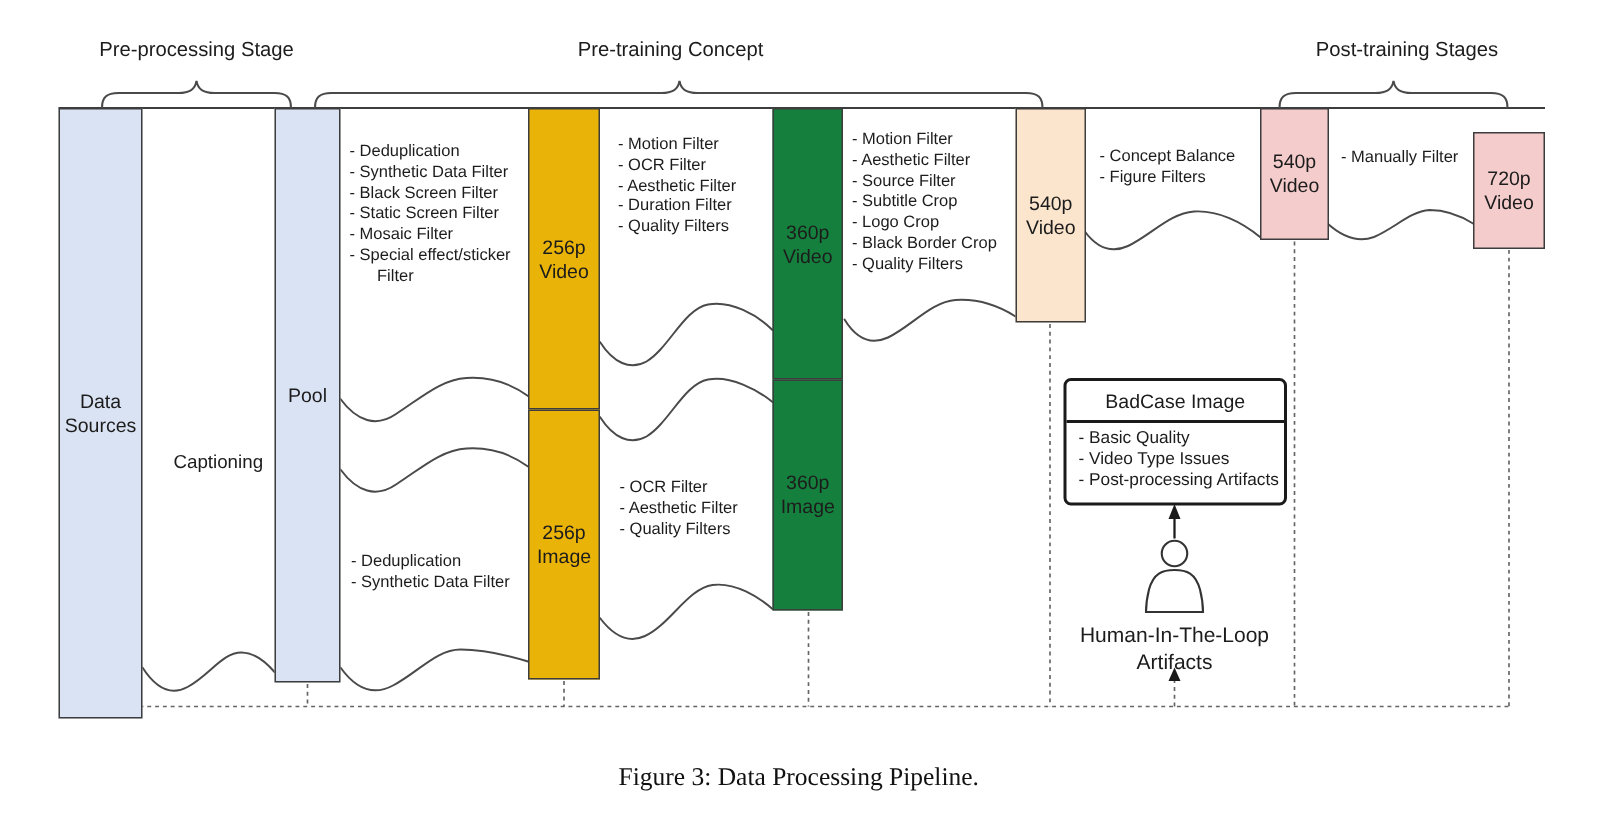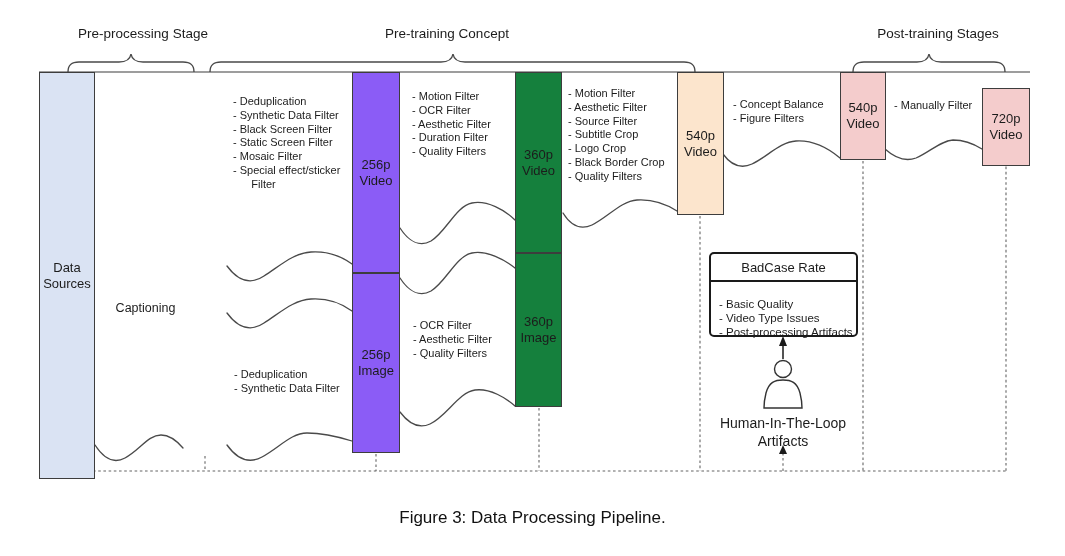--- a/index.html
+++ b/index.html
@@ -3,36 +3,36 @@
 <meta charset="utf-8">
 <style>
   html,body{margin:0;padding:0;background:#ffffff;}
   .figure{position:relative;width:1065px;height:556px;background:#fff;overflow:hidden;
           font-family:"Liberation Sans","DejaVu Sans",sans-serif;color:#1c1c1c;}
   svg.lines{position:absolute;left:0;top:0;pointer-events:none;}
   .box{position:absolute;box-sizing:border-box;border:1.2px solid #3d3d3d;
        display:flex;align-items:center;justify-content:center;text-align:center;
        font-size:13px;line-height:16px;white-space:pre-line;}
   .blue{background:#dae3f3;}
-  .green{background:#8b5cf6;}
+  .green{background:#eab308;}
   .yellow{background:#15803d;}
   .orange{background:#fce5cd;}
   .pink{background:#f4cccc;}
   .stage-label{position:absolute;transform:translate(-50%,-50%);font-size:13.5px;white-space:nowrap;}
   .proc-label{position:absolute;text-align:center;font-size:12.5px;line-height:16px;white-space:pre-line;}
   .filters{position:absolute;font-size:11px;line-height:13.8px;white-space:pre;}
   .badcase{position:absolute;left:709px;top:252px;width:149px;height:85px;box-sizing:border-box;
            border:2px solid #1a1a1a;border-radius:5px;background:#fff;}
   .badcase .hdr{height:26px;border-bottom:2px solid #1a1a1a;display:flex;align-items:center;
                 justify-content:center;font-size:13px;}
-  .badcase .items{padding:16px 0 0 8px;font-size:11.5px;line-height:13.8px;white-space:pre;}
+  .badcase .items{padding:4px 0 0 8px;font-size:11.5px;line-height:13.8px;white-space:pre;}
   .human-label{position:absolute;left:783px;top:414px;transform:translateX(-50%);
                text-align:center;font-size:14px;line-height:18px;white-space:pre-line;}
   .caption{position:absolute;left:0;top:508px;width:100%;text-align:center;
-           font-family:Liberation Sans, sans-serif;font-size:17px;color:#111;}
+           font-family:Liberation Serif, serif;font-size:17px;color:#111;}
 </style>
 </head>
 <body>
 
 <div class="figure">
 
   <svg class="lines" width="1065" height="556" viewBox="0 0 1065 556">
 
     <path d="M 39,72 L 1030,72" stroke="#3d3d3d" stroke-width="1.2" fill="none"></path>
 
@@ -70,26 +70,27 @@
 
     <path d="M 783,359 V 344" stroke="#1a1a1a" stroke-width="1.5" fill="none"></path>
     <polygon points="783,336 779,346 787,346" fill="#1a1a1a"></polygon>
 
     <g stroke="#333" stroke-width="1.4" fill="#ffffff">
       <path d="M 764,408 C 764,403 765,397 766,393 C 769,382 775,380 783,380 C 791,380 797,382 800,393 C 801,397 802,403 802,408 Z"></path>
       <circle cx="783" cy="369" r="8.5"></circle>
     </g>
   </svg>
 
-  <div class="stage-label" style="left:131px;top:33px;margin-left:12px;">Pre-processing Stage</div>
+  <div class="stage-label" style="left:131px;top:33px;">Pre-processing Stage</div>
   <div class="stage-label" style="left:447px;top:33px;">Pre-training Concept</div>
   <div class="stage-label" style="left:938px;top:33px;">Post-training Stages</div>
 
   <div class="box blue" style="left:39px;top:72px;width:56px;height:407px;">Data
 Sources</div>
+  <div class="box blue" style="left:183px;top:72px;width:44px;height:383px;">Pool</div>
   <div class="box green" style="left:352px;top:72px;width:48px;height:201px;">256p
 Video</div>
   <div class="box green" style="left:352px;top:273px;width:48px;height:180px;">256p
 Image</div>
   <div class="box yellow" style="left:515px;top:72px;width:47px;height:181px;">360p
 Video</div>
   <div class="box yellow" style="left:515px;top:253px;width:47px;height:154px;">360p
 Image</div>
   <div class="box orange" style="left:677px;top:72px;width:47px;height:143px;">540p
 Video</div>
@@ -122,21 +123,21 @@
 - Source Filter
 - Subtitle Crop
 - Logo Crop
 - Black Border Crop
 - Quality Filters</div>
   <div class="filters" style="left:733px;top:98px;">- Concept Balance
 - Figure Filters</div>
   <div class="filters" style="left:894px;top:99px;">- Manually Filter</div>
 
   <div class="badcase">
-    <div class="hdr">BadCase Rate</div>
+    <div class="hdr">BadCase Image</div>
     <div class="items">- Basic Quality
 - Video Type Issues
 - Post-processing Artifacts</div>
   </div>
 
   <div class="human-label">Human-In-The-Loop
 Artifacts</div>
 
   <div class="caption">Figure 3: Data Processing Pipeline.</div>
 

